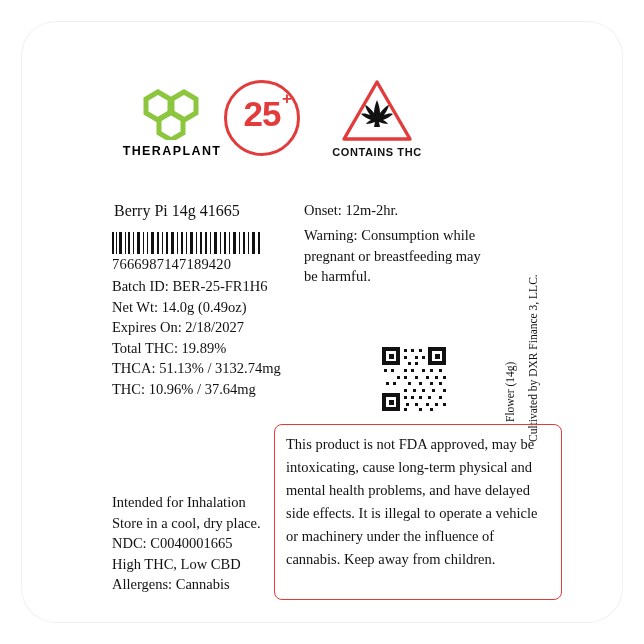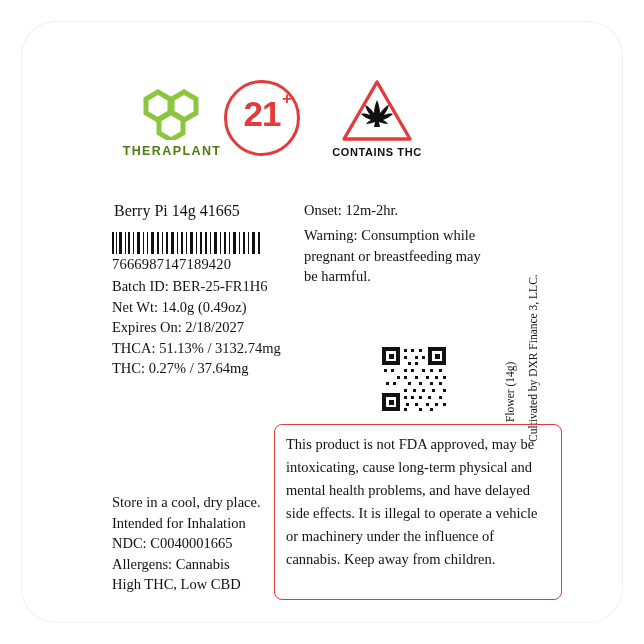--- a/index.html
+++ b/index.html
@@ -43,21 +43,21 @@
     width: 140px;
     text-align: center;
   }
   .brand svg { display: block; margin: 0 auto; }
   .brand-name {
     margin-top: 4px;
     font-family: "Liberation Sans", sans-serif;
     font-weight: bold;
     font-size: 12.5px;
     letter-spacing: 1.4px;
-    color: #4d7c0f;
+    color: #000000;
   }
 
   
   .badge21 {
     position: absolute;
     left: 202px;
     top: 0px;
     width: 76px;
     height: 76px;
     border: 3.5px solid #e23b3b;
@@ -220,21 +220,21 @@
             <polygon points="18,4 30,11 30,25 18,32 6,25 6,11"></polygon>
             <polygon points="44,4 56,11 56,25 44,32 32,25 32,11"></polygon>
             <polygon points="31,24 43,31 43,45 31,52 19,45 19,31"></polygon>
           </g>
         </svg>
       </span>
       <div class="brand-name">THERAPLANT</div>
     </div>
 
     <div class="badge21">
-      <div class="num">21</div>
+      <div class="num">25</div>
       <div class="plus">+</div>
     </div>
 
     <div class="thc-warn">
       <div class="thc-tri">
         <svg width="74" height="66" viewBox="0 0 74 66" aria-hidden="true">
           <path d="M37 4 L70 61 L4 61 Z" fill="none" stroke="#e23b3b" stroke-width="3.4" stroke-linejoin="round"></path>
           <g fill="#111">
             <path d="M37 22 c-2 5 -3 9 -3 13 c-3 -4 -6 -7 -9 -8 c1 4 3 7 5 10 c-3 -1 -6 -2 -9 -1 c3 3 7 5 10 6 c-2 1 -4 2 -5 4 c3 0 6 -1 9 -2 l-1 5 l6 0 l-1 -5 c3 1 6 2 9 2 c-1 -2 -3 -3 -5 -4 c3 -1 7 -3 10 -6 c-3 -1 -6 0 -9 1 c2 -3 4 -6 5 -10 c-3 1 -6 4 -9 8 c0 -4 -1 -8 -3 -13 z"></path>
           </g>
@@ -279,30 +279,31 @@
       <i style="left:136px;width:1px"></i>
     <i style="left:140px;width:3px"></i>
       <i style="left:146px;width:2px"></i>
   </div>
   <div class="barcode-num">7666987147189420</div>
 
   <div class="info-list">
     <div>Batch ID: BER-25-FR1H6</div>
     <div>Net Wt:  14.0g (0.49oz)</div>
     <div>Expires On:  2/18/2027</div>
+    <div>Total THC: 19.89%</div>
     <div>THCA: 51.13% / 3132.74mg</div>
-    <div>THC: 0.27% / 37.64mg</div>
+    <div>THC: 10.96% / 37.64mg</div>
   </div>
 
   <div class="bottom-list">
+    <div>Intended for Inhalation</div>
     <div>Store in a cool, dry place.</div>
-    <div>Intended for Inhalation</div>
     <div>NDC: C0040001665</div>
+    <div>High THC, Low CBD</div>
     <div>Allergens:  Cannabis</div>
-    <div>High THC, Low CBD</div>
   </div>
 
   <div class="onset">Onset:  12m-2hr.</div>
   <div class="warn-text">Warning: Consumption while pregnant or breastfeeding may be harmful.</div>
 
   <div class="qr">
 
     <div class="qr-cell" style="left:0;top:0;width:18px;height:4px"></div>
     <div class="qr-cell" style="left:0;top:0;width:4px;height:18px"></div>
     <div class="qr-cell" style="left:14px;top:0;width:4px;height:18px"></div>

